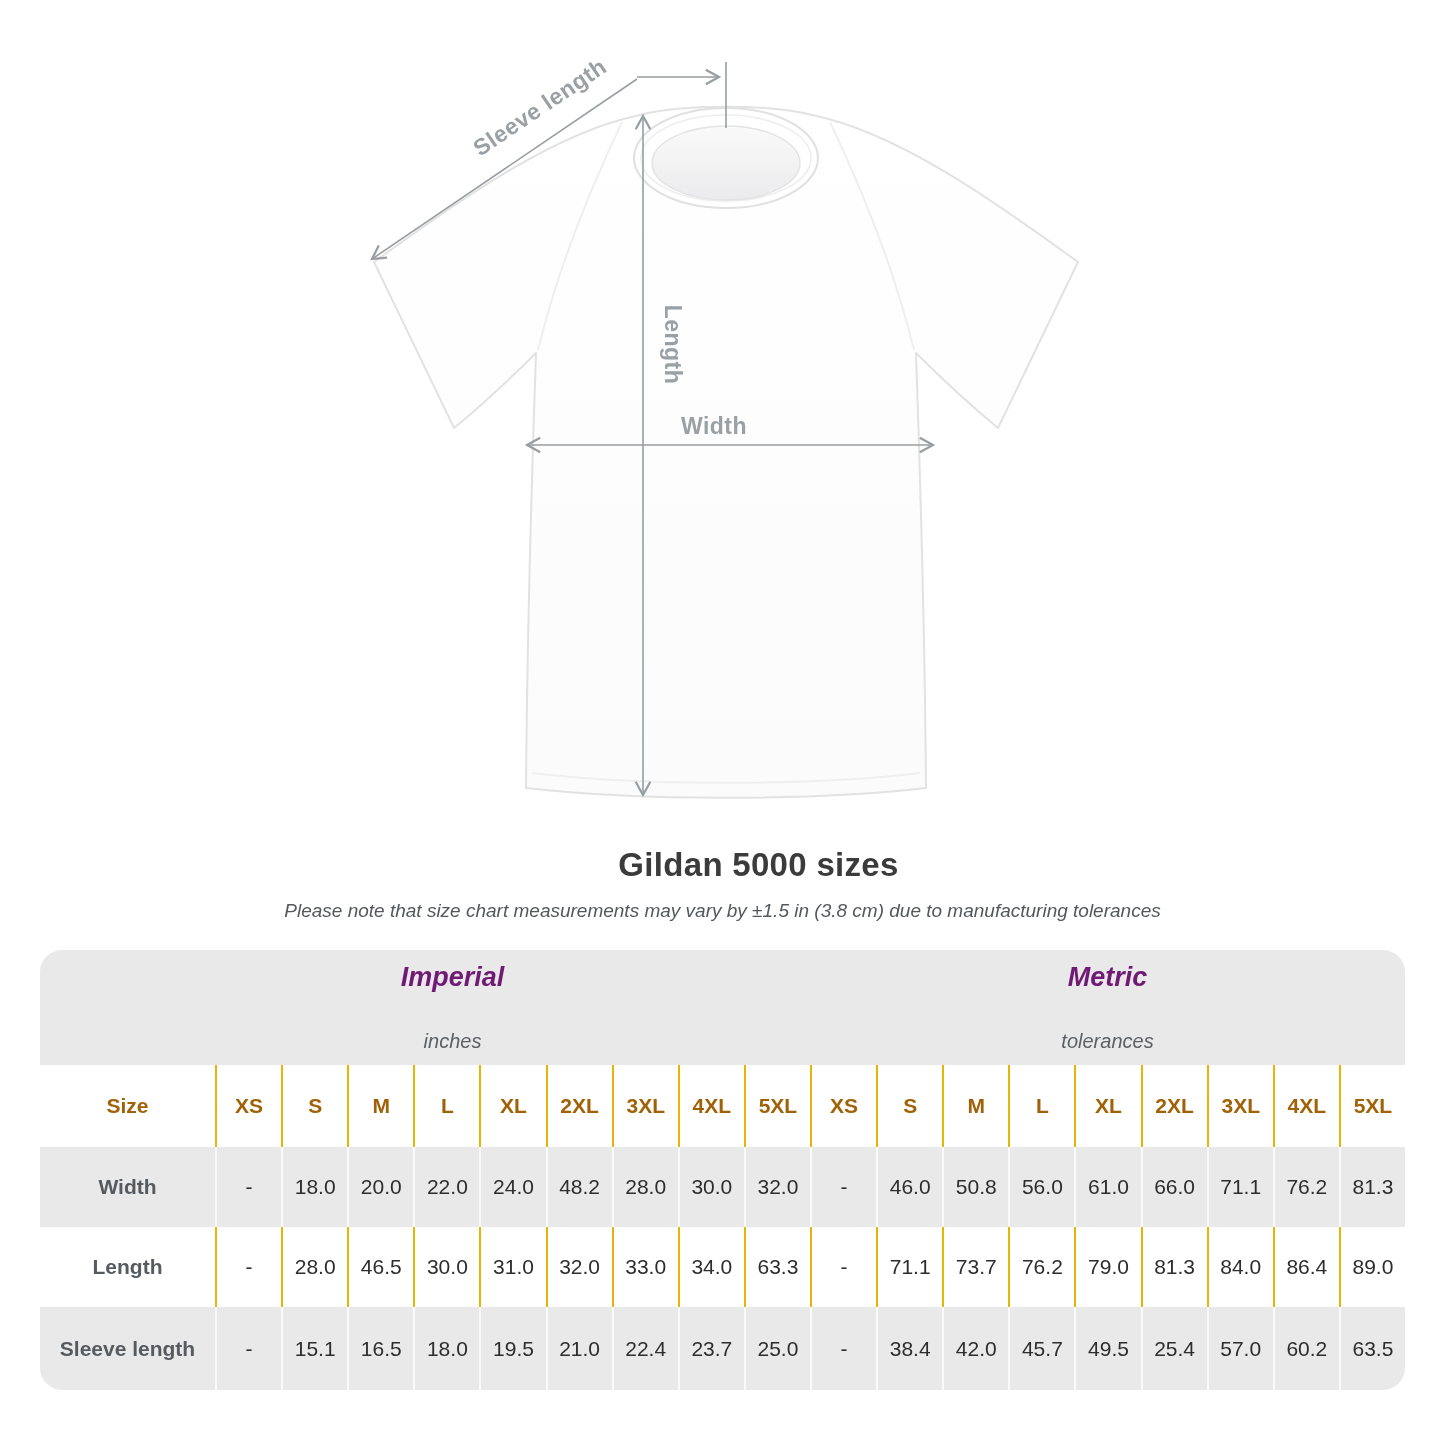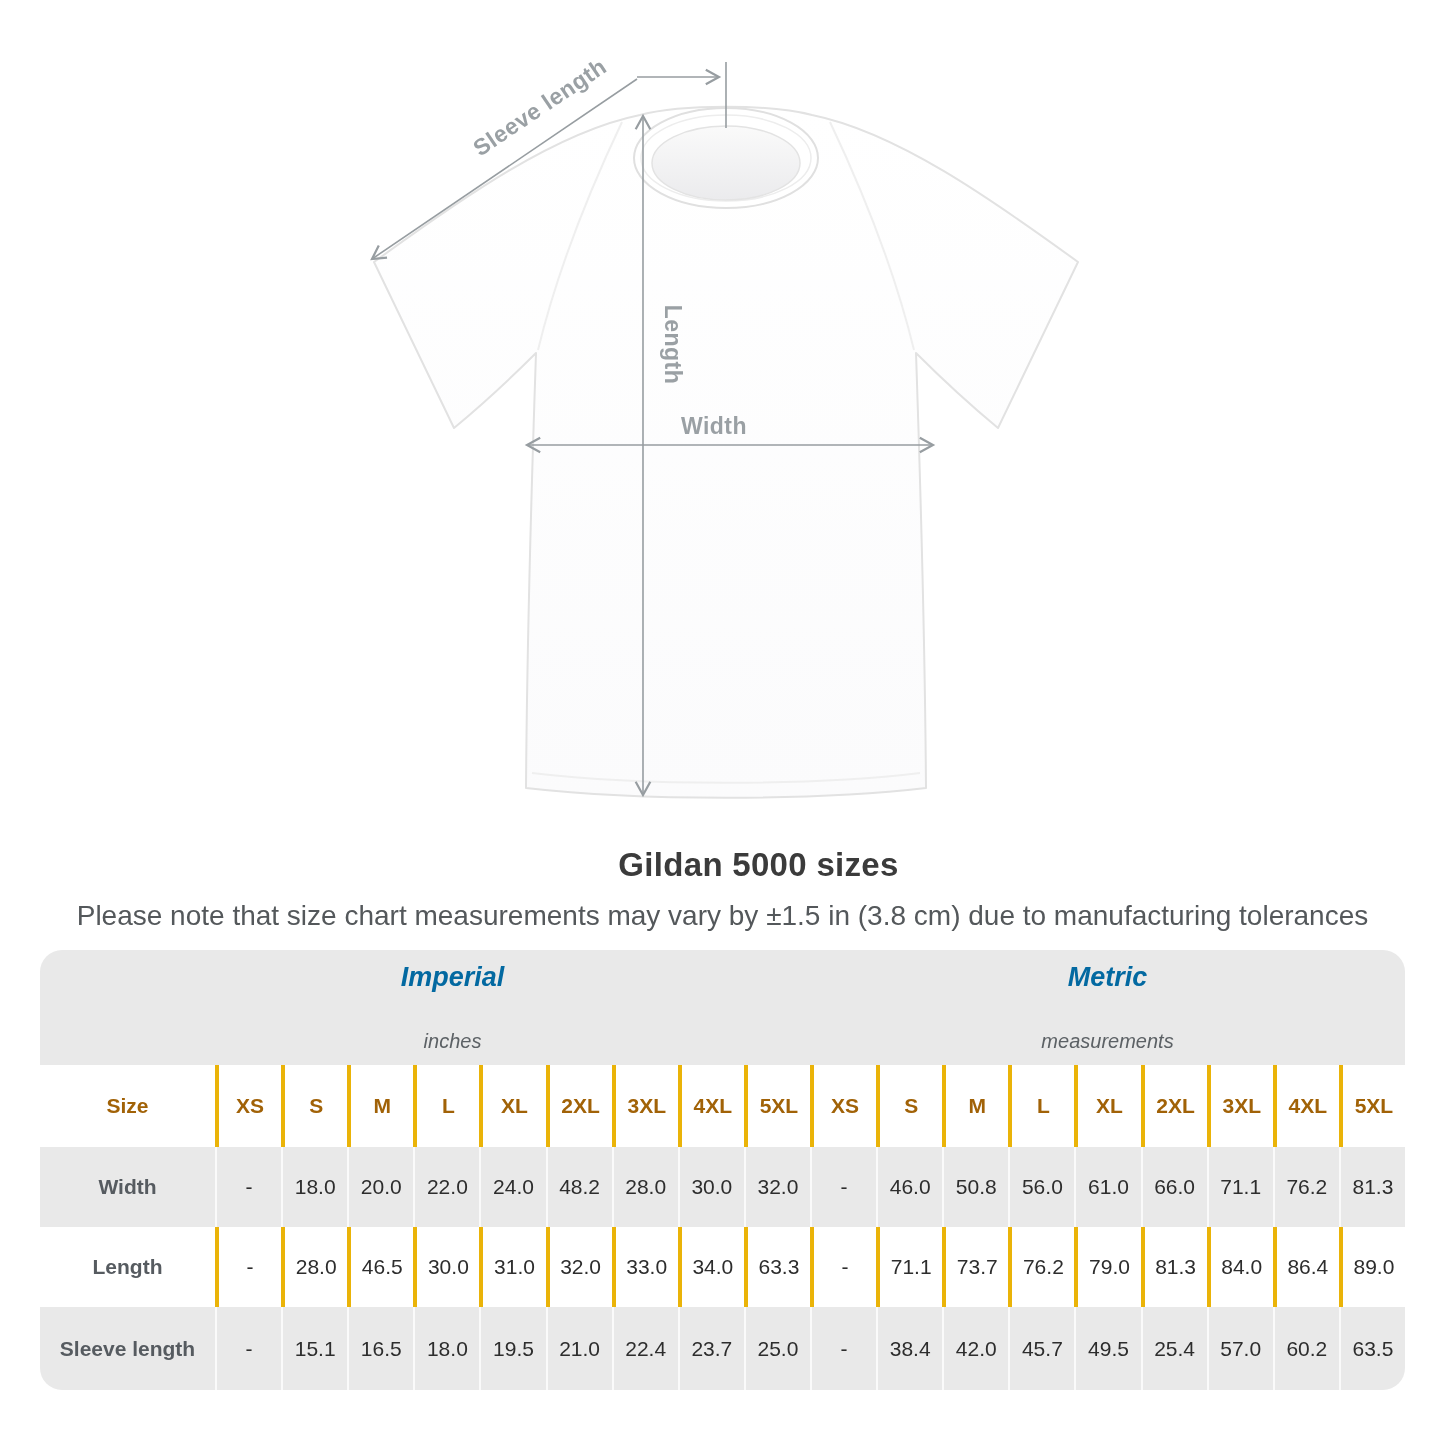--- a/index.html
+++ b/index.html
@@ -17,46 +17,46 @@
   .dlabel.sleeve{left:430px;top:94px;width:220px;transform:rotate(-34deg);}
   .dlabel.len{left:612px;top:331px;width:120px;transform:rotate(90deg);}
   .dlabel.wid{left:654px;top:413px;width:120px;}
   
   .title{
     position:absolute;left:0;top:846px;width:1445px;text-align:center;
     font-size:33px;font-weight:bold;color:#3b3b3b;letter-spacing:.3px;padding-left:36px;
   }
   .subtitle{
     position:absolute;left:0;top:900px;width:1445px;text-align:center;
-    font-size:28px;color:#54585b;
+    font-size:19px;font-style:italic;color:#54585b;
   }
   
   .size-table{
     position:absolute;left:40px;top:950px;width:1365px;height:440px;
     display:grid;
     grid-template-columns:175px repeat(18,1fr);
     grid-template-rows:115px 82px 80px 80px 83px;
     border-radius:22px;overflow:hidden;background:#ffffff;
   }
   .cell{
     display:flex;align-items:center;justify-content:center;
     font-size:21px;color:#2d2d2d;min-width:0;
   }
   .group{
     background:#e9e9e9;flex-direction:column;justify-content:center;gap:9px;
   }
-  .group .gtitle{font-size:27px;font-weight:bold;font-style:italic;color:#0369a1;}
+  .group .gtitle{font-size:27px;font-weight:bold;font-style:italic;color:#701a75;}
   .group .gunit{font-size:20px;font-style:italic;color:#5c6165;margin-top:28px;}
   .group.imp{grid-column:1 / span 10;padding-left:55px;}
   .group.met{grid-column:11 / span 9;}
   .hcell{background:#ffffff;font-weight:bold;color:#a16207;font-size:21px;}
   .lcell{font-weight:bold;color:#565b60;font-size:21px;}
   .w{background:#ffffff;}
   .g{background:#e9e9e9;}
-  .dv-w{border-left:4px solid #eab308;}
+  .dv-w{border-left:2px solid #eab308;}
   .dv-g{border-left:2px solid #fafafa;}
 </style>
 </head>
 <body>
 
 <div class="page">
 
   <div class="diagram">
     <svg width="1445" height="845" viewBox="0 0 1445 845">
       <defs>
@@ -114,21 +114,21 @@
   <div class="subtitle">Please note that size chart measurements may vary by ±1.5 in (3.8 cm) due to manufacturing tolerances</div>
 
   <div class="size-table">
 
     <div class="cell group imp">
       <div class="gtitle">Imperial</div>
       <div class="gunit">inches</div>
     </div>
     <div class="cell group met">
       <div class="gtitle">Metric</div>
-      <div class="gunit">measurements</div>
+      <div class="gunit">tolerances</div>
     </div>
 
     <div class="cell w hcell">Size</div>
     <div class="cell w hcell dv-w">XS</div>
     <div class="cell w hcell dv-w">S</div>
     <div class="cell w hcell dv-w">M</div>
     <div class="cell w hcell dv-w">L</div>
     <div class="cell w hcell dv-w">XL</div>
     <div class="cell w hcell dv-w">2XL</div>
     <div class="cell w hcell dv-w">3XL</div>

